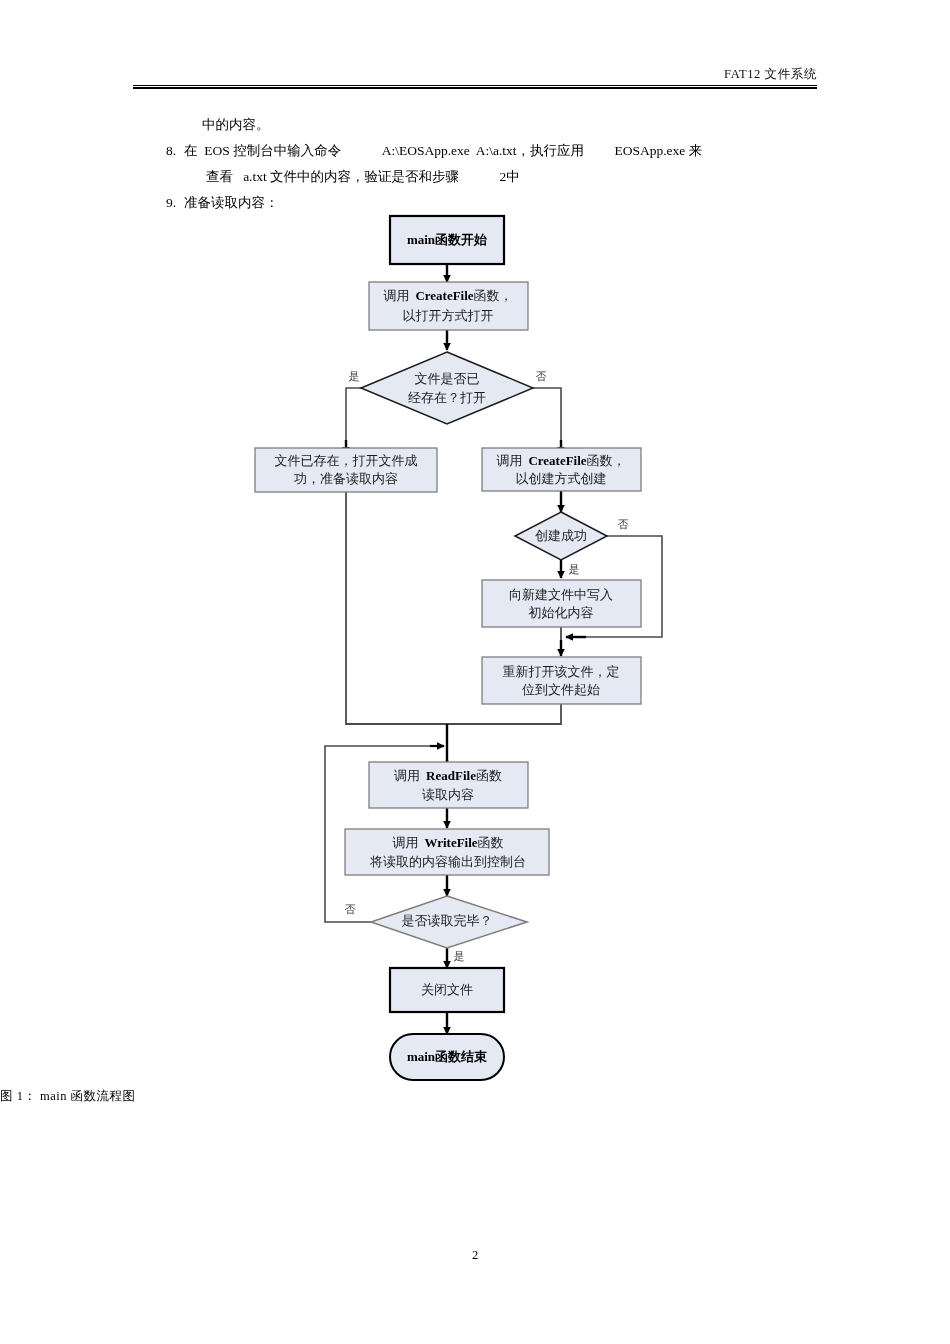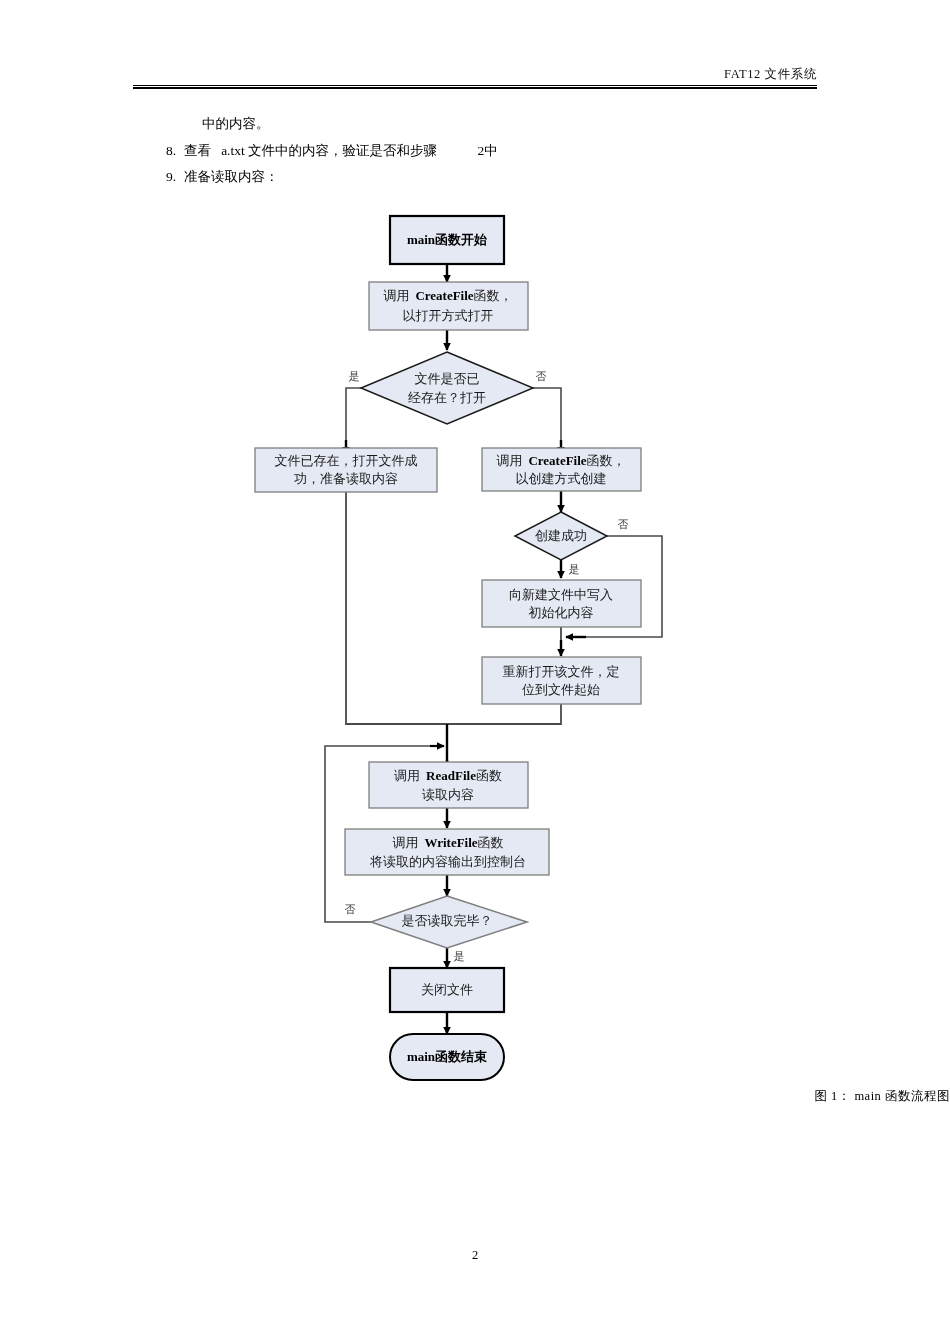--- a/index.html
+++ b/index.html
@@ -54,21 +54,20 @@
     left: 140px;
     top: 112px;
     width: 690px;
     font-size: 13.5px;
     line-height: 26px;
     color: #000;
   }
   .intro-line {
     padding-left: 62px;
     white-space: pre;
-    font-family: Liberation Mono, monospace;
   }
   .li-row {
     display: flex;
     align-items: flex-start;
   }
   .li-num {
     width: 44px;
     flex: 0 0 44px;
     text-align: left;
     padding-left: 26px;
@@ -77,36 +76,37 @@
   .li-body {
     flex: 1 1 auto;
   }
   .li-line {
     white-space: pre;
     display: block;
   }
   .li-line-2 {
     white-space: pre;
     display: block;
+    margin-left: 22px;
   }
 
   
   #flowchart {
     position: absolute;
     left: 0;
     top: 200px;
     width: 950px;
     height: 900px;
   }
   .fc-caption {
     position: absolute;
     left: 0;
     top: 1088px;
     width: 950px;
-    text-align: right;
+    text-align: left;
     font-size: 12.5px;
     letter-spacing: 0.5px;
     white-space: pre;
   }
 
   
   .page-number {
     position: absolute;
     left: 0;
     top: 1248px;
@@ -144,20 +144,21 @@
 <div class="hdr-rule-thin"></div>
 <div class="hdr-rule-thick"></div>
 
 <div class="body-text">
 
   <div class="intro-line">中的内容。</div>
 
   <div class="li-row">
     <div class="li-num">8.</div>
     <div class="li-body">
+      <span class="li-line">在  EOS 控制台中输入命令            A:\EOSApp.exe  A:\a.txt，执行应用         EOSApp.exe 来</span>
       <span class="li-line-2">查看   a.txt 文件中的内容，验证是否和步骤            2中</span>
     </div>
   </div>
 
   <div class="li-row">
     <div class="li-num">9.</div>
     <div class="li-body">
       <span class="li-line">准备读取内容：</span>
     </div>
   </div>

